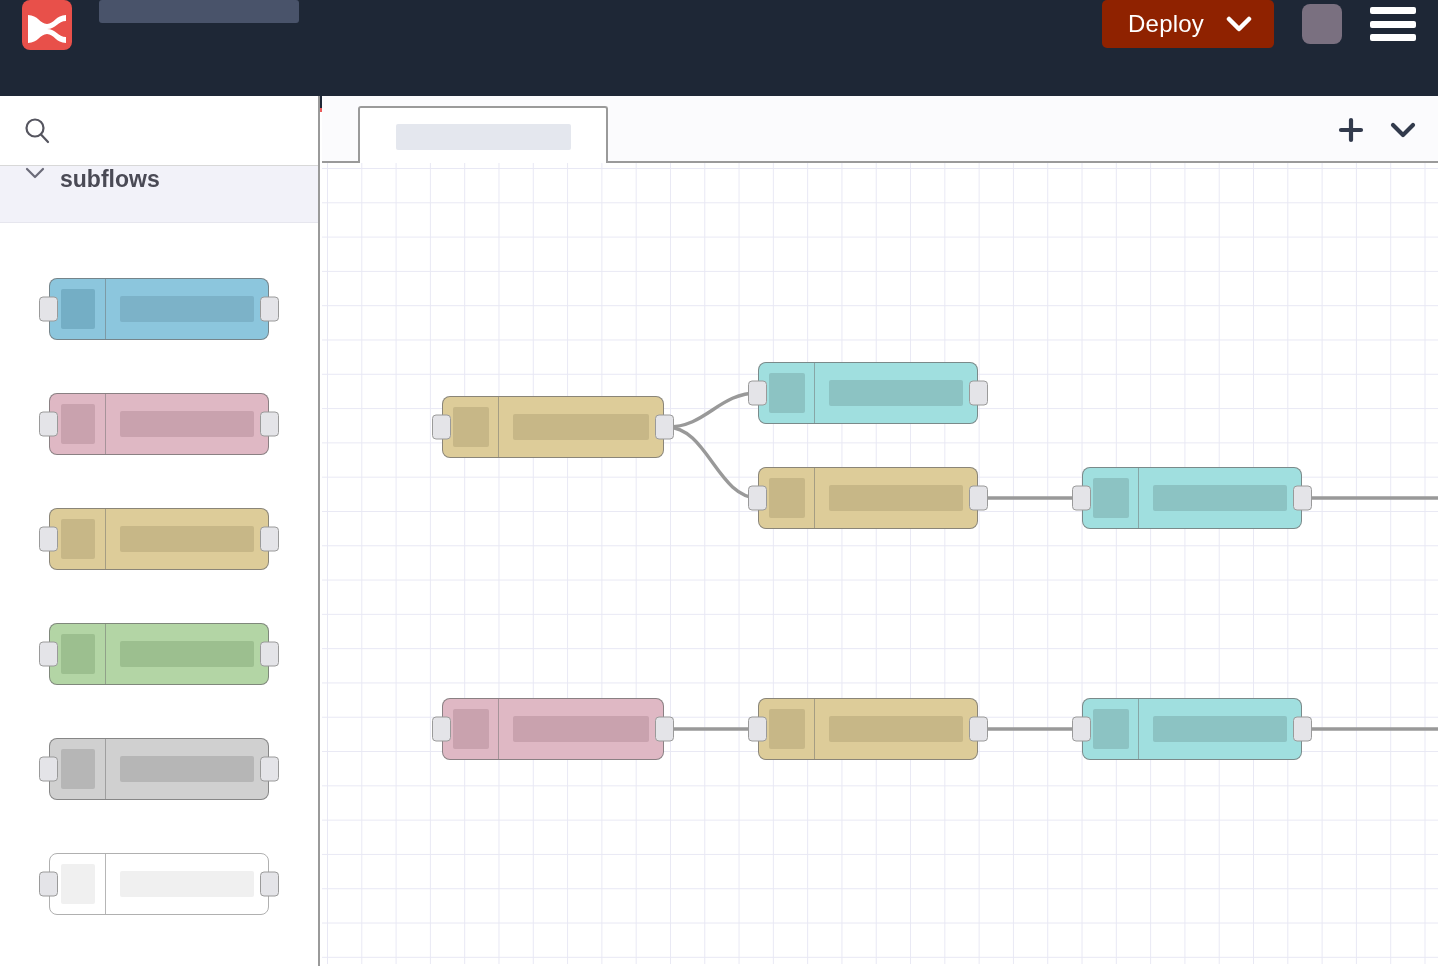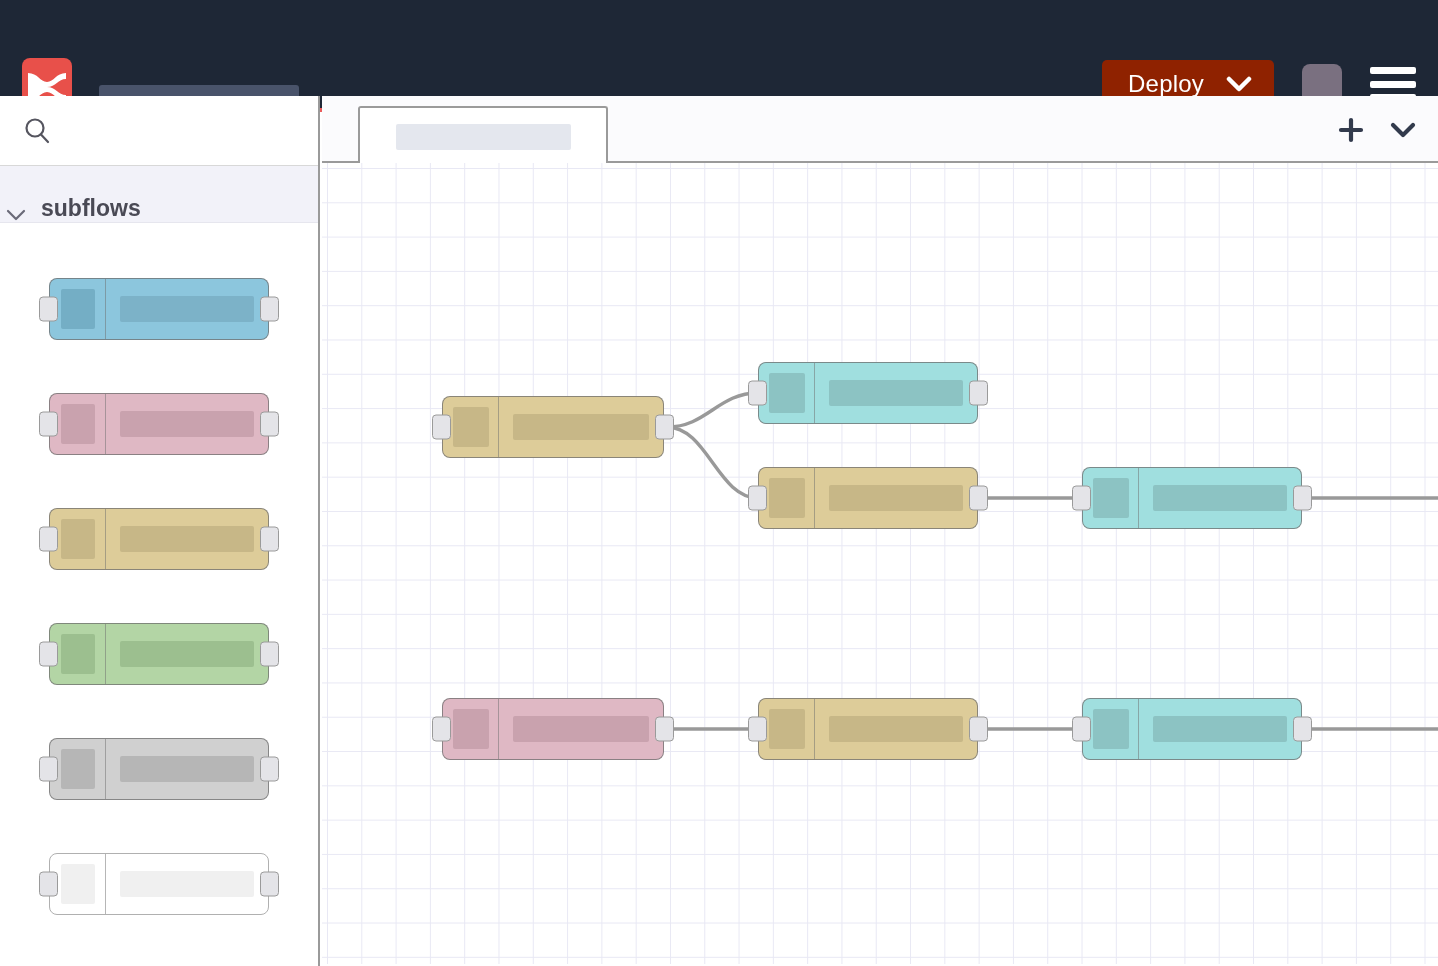--- a/index.html
+++ b/index.html
@@ -11,21 +11,21 @@
     overflow: hidden;
   }
   #app { position: relative; width: 1438px; height: 966px; }
 
   
   .header {
     position: absolute; left: 0; top: 0;
     width: 1438px; height: 112px;
     background: #1e2736;
     border-bottom: 4px solid #ea5b5b;
-    display: flex; align-items: flex-end;
+    display: flex; align-items: flex-start;
   }
   .logo {
     width: 50px; height: 50px; margin-left: 22px;
     background: #e8504a; border-radius: 8px;
     position: relative; overflow: hidden; flex: none;
   }
   .logo svg { position: absolute; left: 0; top: 0; }
 
   .title-redact {
     width: 200px; height: 23px; margin-left: 27px;
@@ -65,21 +65,21 @@
     overflow: hidden;
   }
   .search-row {
     height: 70px; display: flex; align-items: center;
     padding-left: 22px; border-bottom: 1px solid #d8d8d8;
   }
   .search-icon { display: flex; cursor: pointer; }
 
   .section-header {
     height: 57px; background: #f2f2f9;
-    display: flex; align-items: flex-end; padding-left: 5px;
+    display: flex; align-items: flex-start; padding-left: 24px;
     border-bottom: 1px solid #e6e6ee; cursor: pointer;
   }
   .section-chevron { display: flex; margin-right: 14px; }
   .section-title {
     font-size: 23px; font-weight: bold; color: #4a4a55;
   }
 
   .palette-list { padding-top: 28px; }
   .palette-item {
     position: relative; height: 115px;

